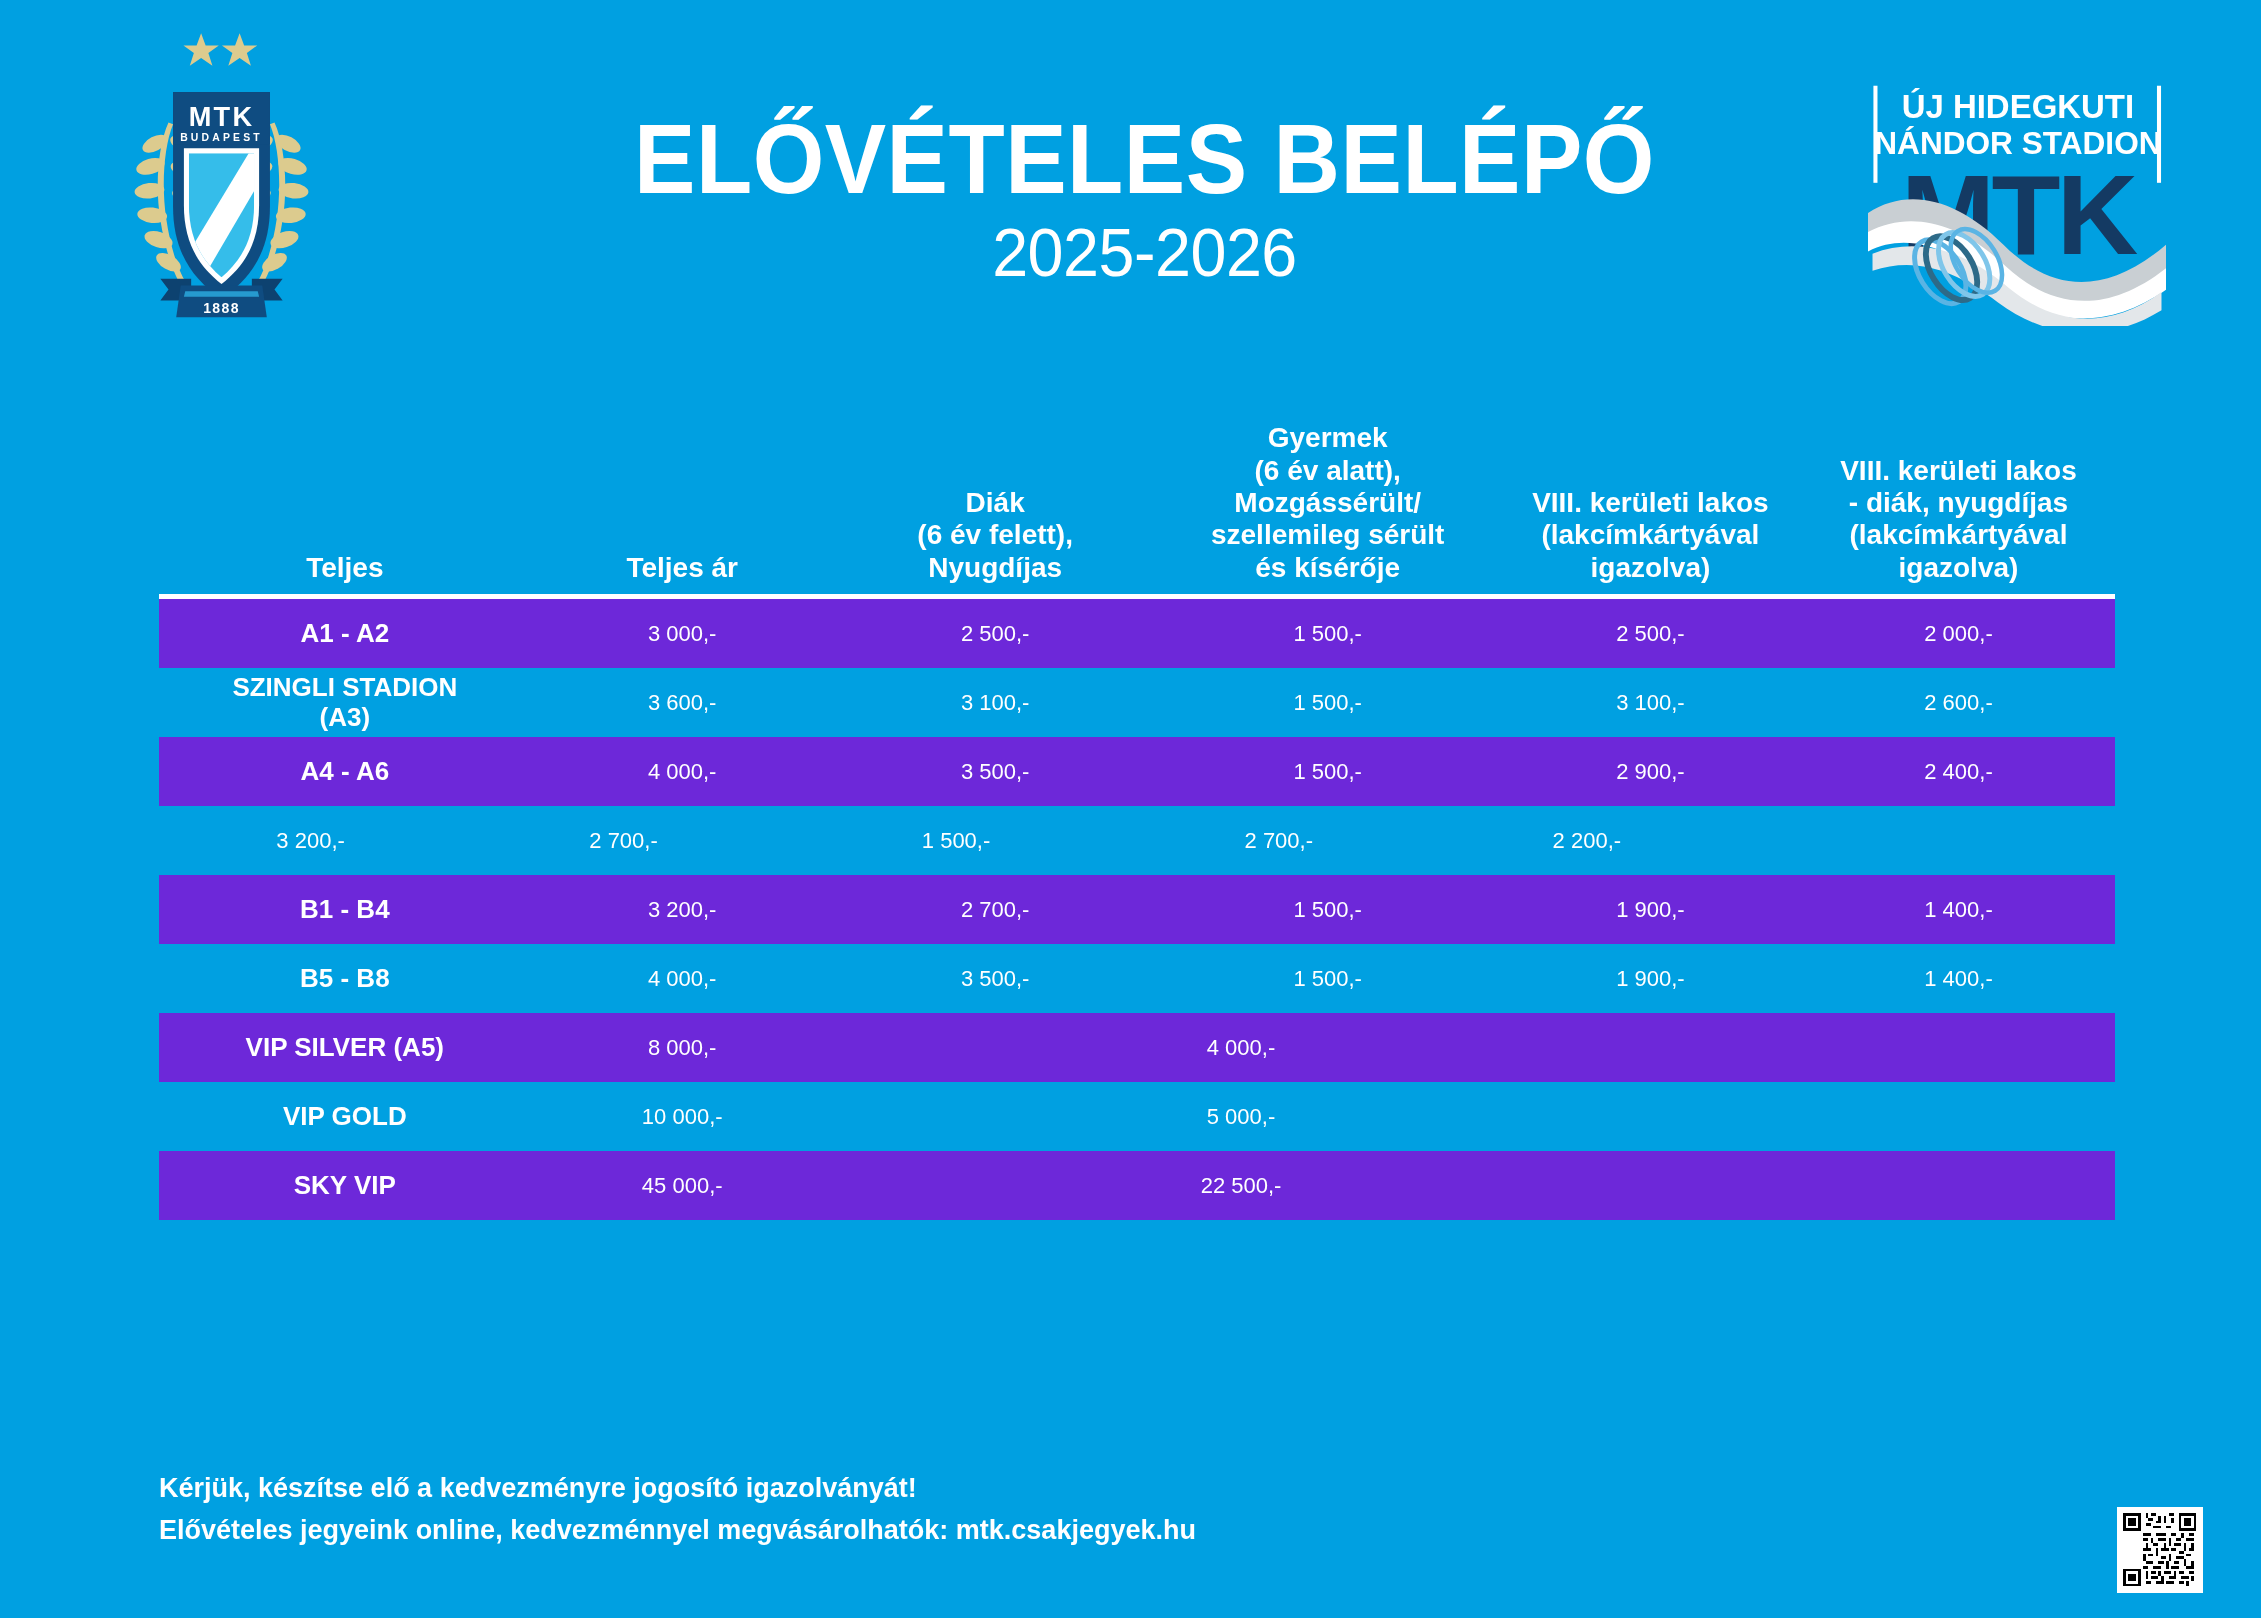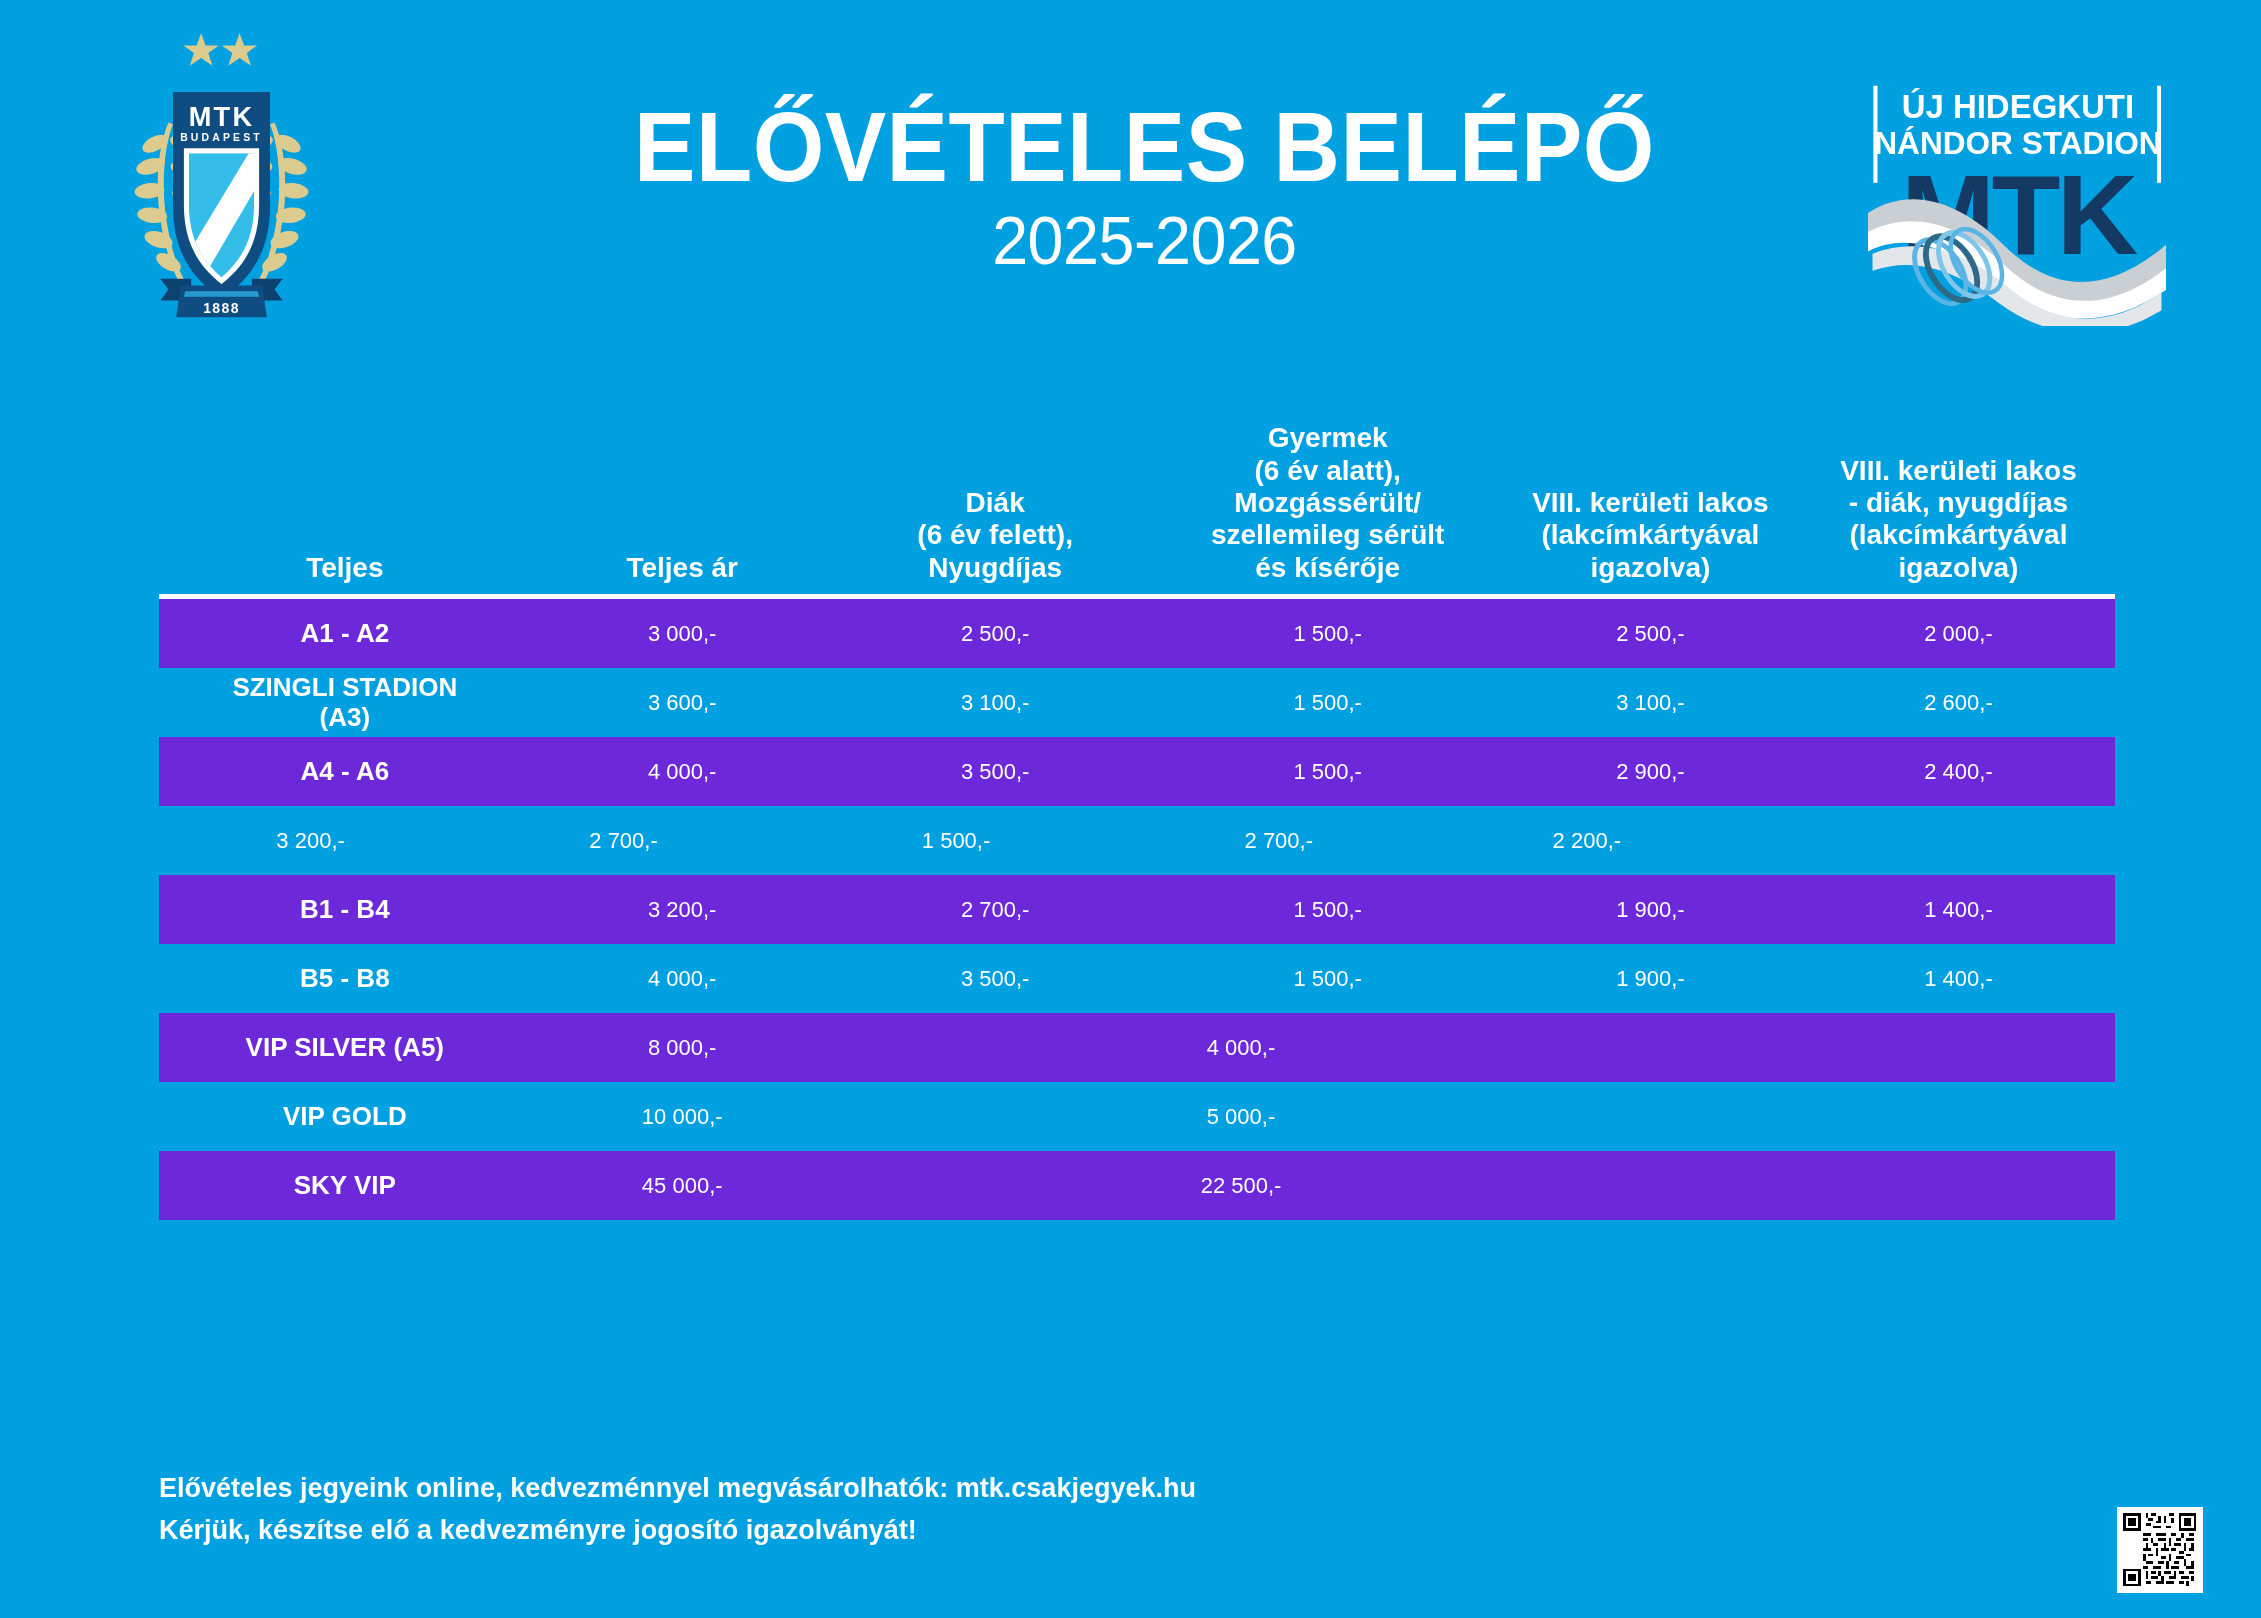--- a/index.html
+++ b/index.html
@@ -22,21 +22,21 @@
   .crest {
     position: absolute;
     left: 115px; top: 25px;
     width: 213px; height: 308px;
   }
   .crest svg { width: 100%; height: 100%; display: block; }
 
   
   .title-block {
     position: absolute;
-    left: 525px; top: 97px;
+    left: 525px; top: 109px;
     width: 1239px;
     text-align: center;
   }
   .title-main {
     font-size: 99px;
     font-weight: 900;
     color: #ffffff;
     letter-spacing: 0.5px;
     line-height: 1.0;
     white-space: nowrap;
@@ -370,22 +370,22 @@
           <div>SKY VIP</div>
         </div>
         <div class="cell price c1">45 000,-</div>
         <div class="cell price wide"><span class="inner" style="display: inline-block; width: 100%; text-align: center; transform: translateX(-8%);">22 500,-</span></div>
         <div class="cell c5"></div>
       </div>
     </div>
 </div>
 
 <div class="footer">
+  <div class="footer-line">Kérjük, készítse elő a kedvezményre jogosító igazolványát!</div>
   <div class="footer-line">Elővételes jegyeink online, kedvezménnyel megvásárolhatók: mtk.csakjegyek.hu</div>
-  <div class="footer-line">Kérjük, készítse elő a kedvezményre jogosító igazolványát!</div>
 </div>
 
 <div class="qr">
   <svg viewBox="0 0 29 29" xmlns="http://www.w3.org/2000/svg" shape-rendering="crispEdges">
     <rect width="29" height="29" fill="#ffffff"></rect>
     <g fill="#000000">
       <rect x="0" y="0" width="7" height="1"></rect>
         <rect x="0" y="6" width="7" height="1"></rect>
       <rect x="0" y="0" width="1" height="7"></rect>
         <rect x="6" y="0" width="1" height="7"></rect>

